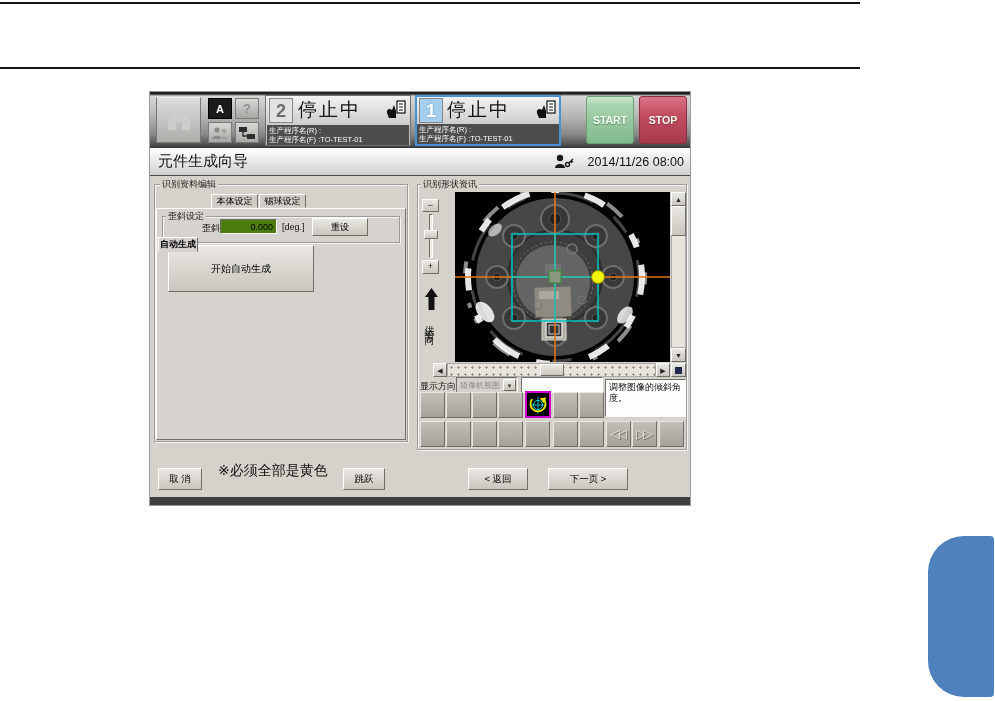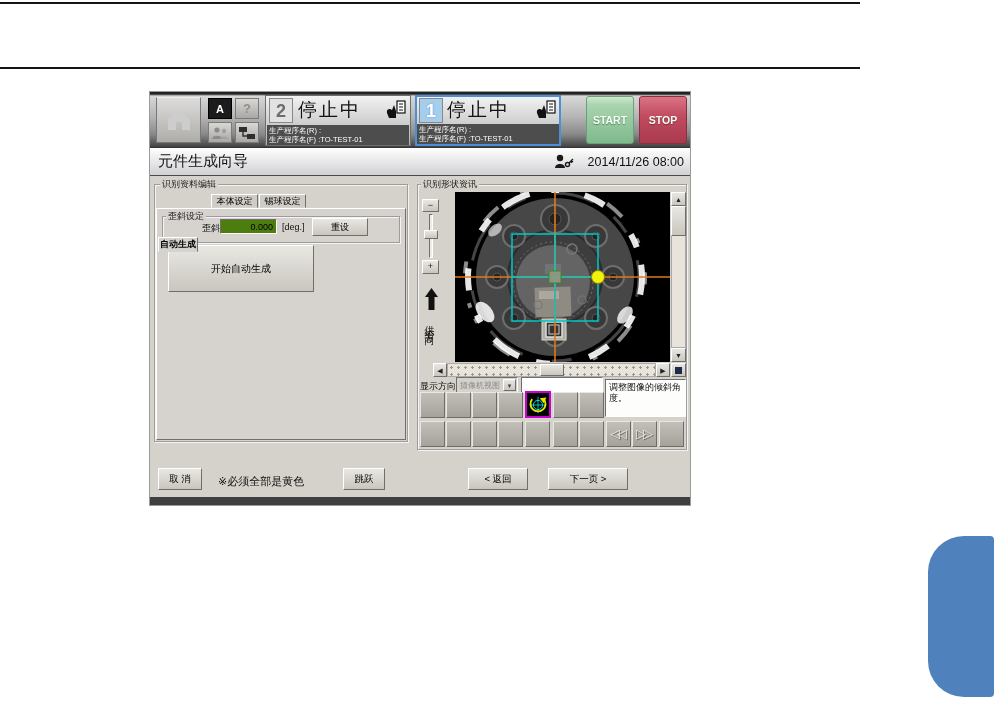--- a/index.html
+++ b/index.html
@@ -102,21 +102,21 @@
 
   .graybtn { position:absolute; width:25px; height:26px; background:linear-gradient(180deg,#c2bfb8,#a5a29b);
              border:1px solid; border-color:#e9e7e3 #6f6c66 #6f6c66 #e9e7e3; }
   .rotbtn { position:absolute; width:26px; height:27px; background:#000; border:2px solid #cc00cc;
             display:flex; align-items:center; justify-content:center; }
   .navbtn { color:#e8e6e2; font-size:13px; letter-spacing:-3px; text-align:center; line-height:24px;
             text-shadow:1px 1px 0 #6a675f; padding-right:3px; }
 
   
   .fbtn { position:absolute; top:376px; height:22px; font-size:9.5px; }
-  .note { position:absolute; left:68px; top:382px; font-size:11px; color:#111; }
+  .note { position:absolute; left:68px; top:370px; font-size:14px; color:#111; }
 
   
   svg { display:block; }
 </style>
 </head>
 <body>
 
 <div class="page">
   <div class="topline" style="top:2px"></div>
   <div class="topline" style="top:67px"></div>

